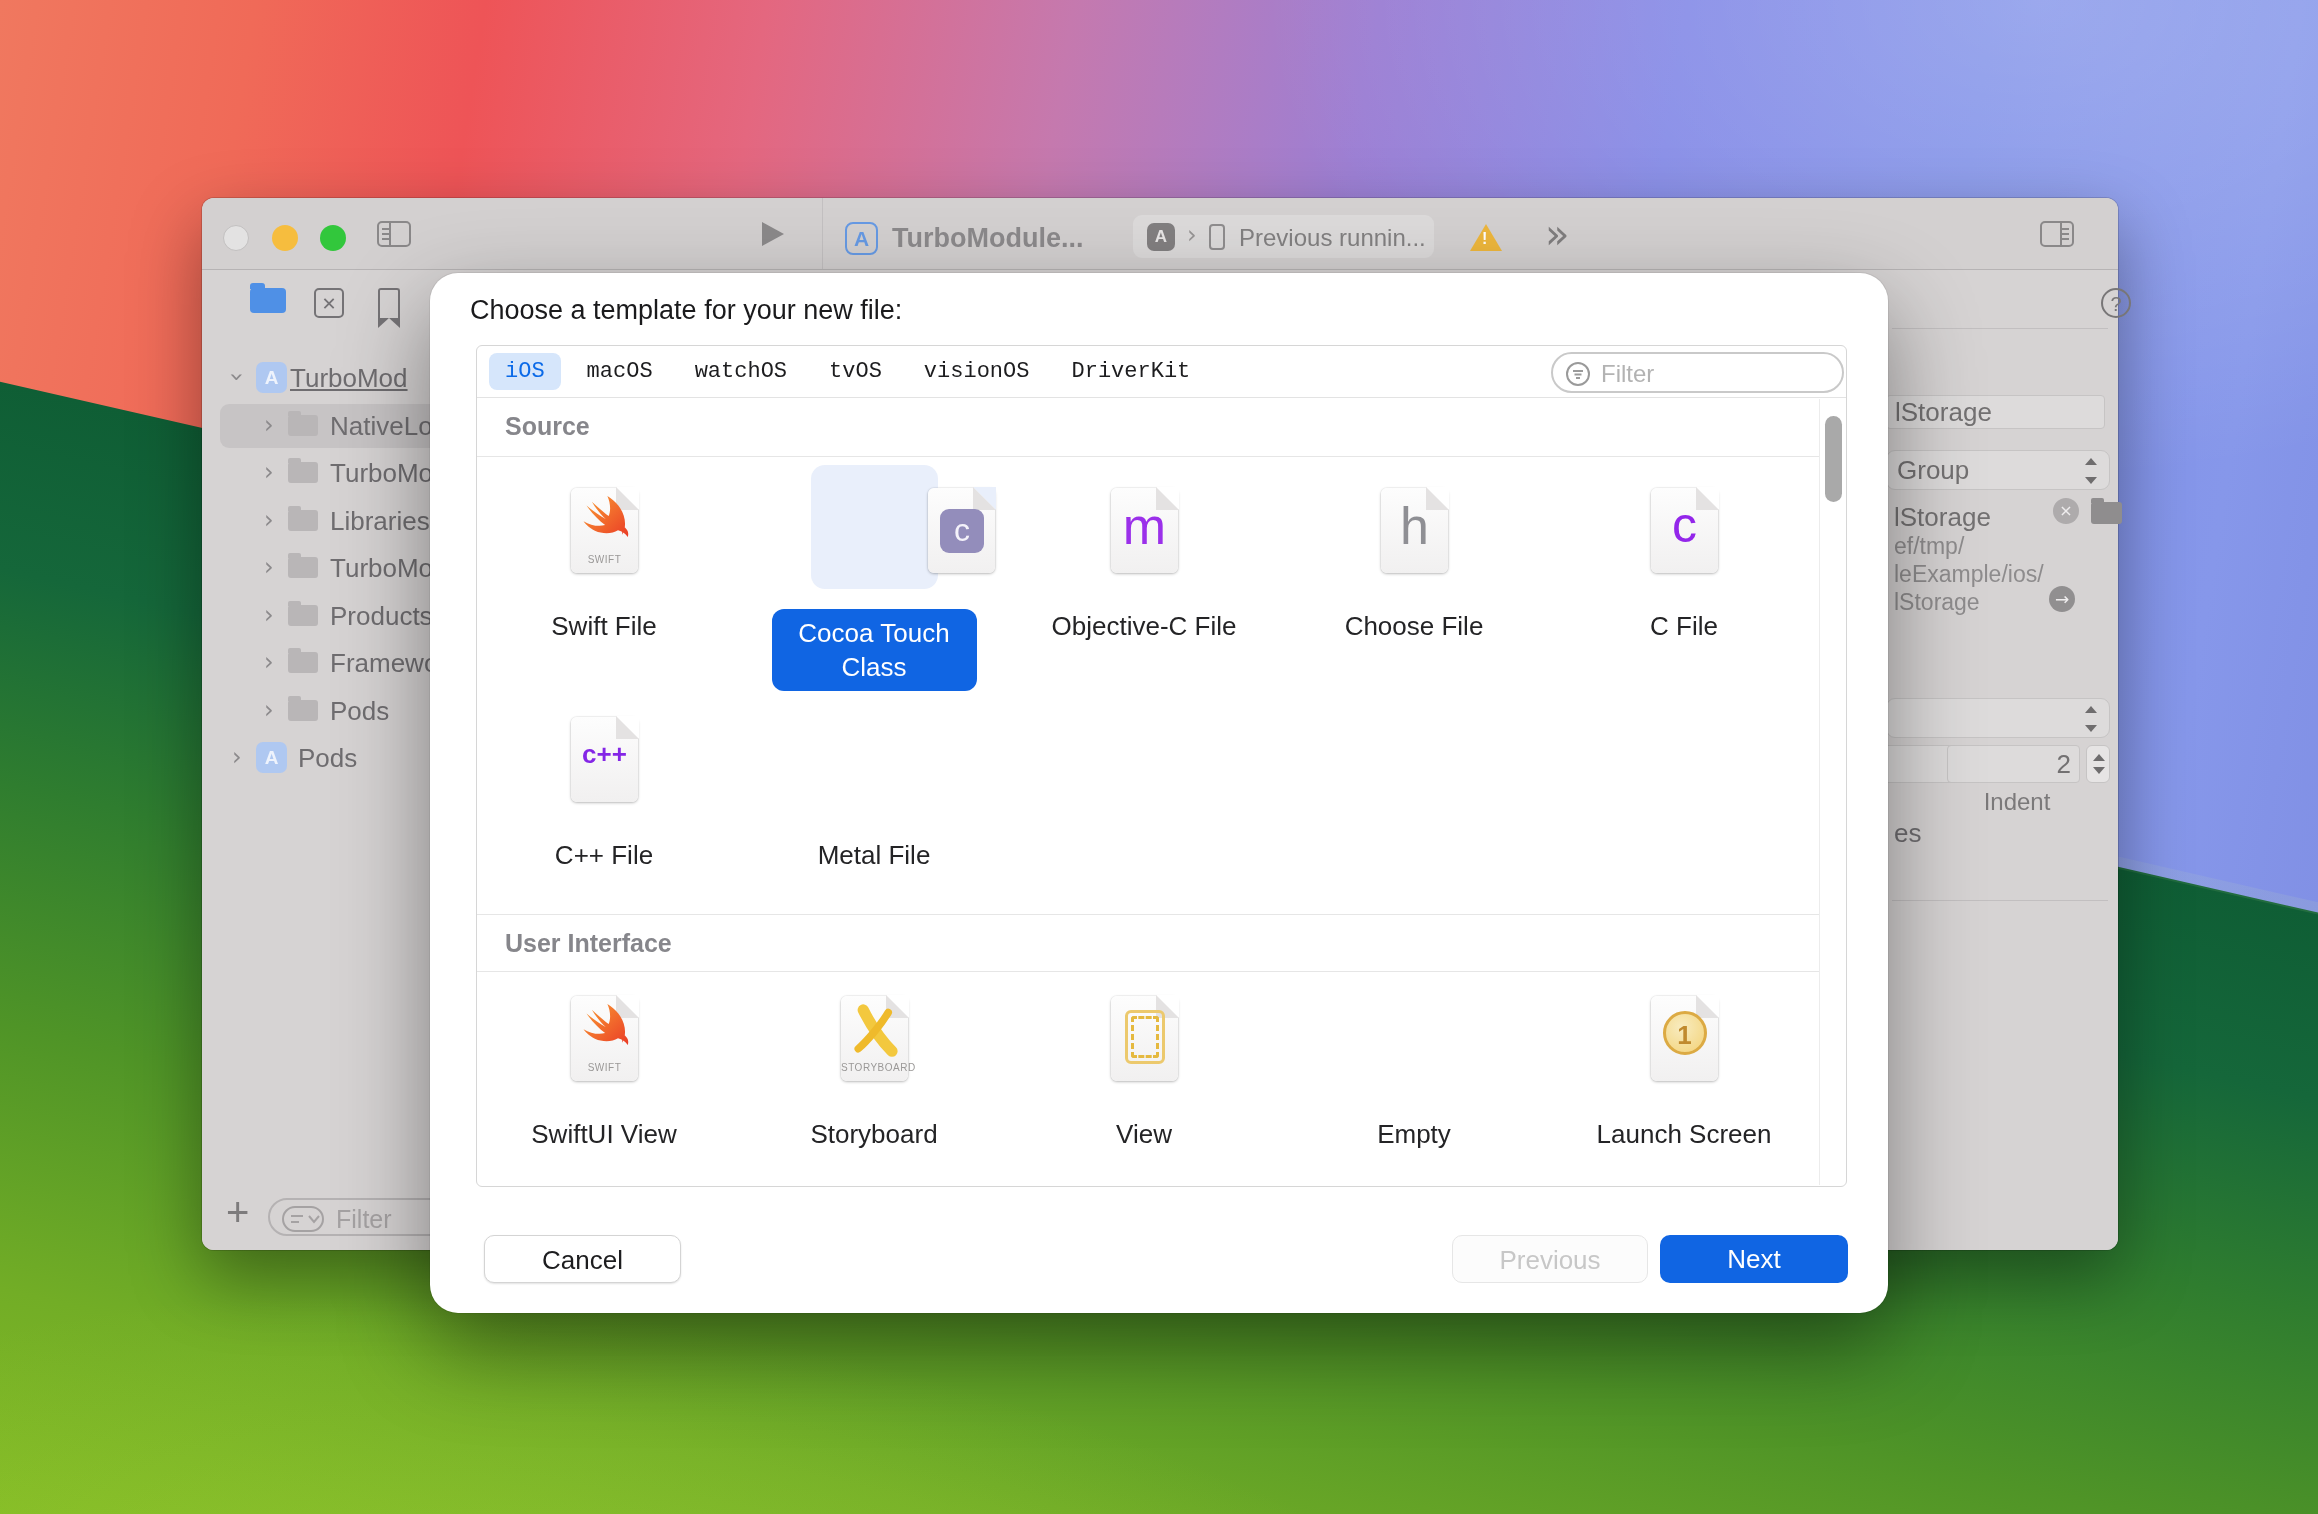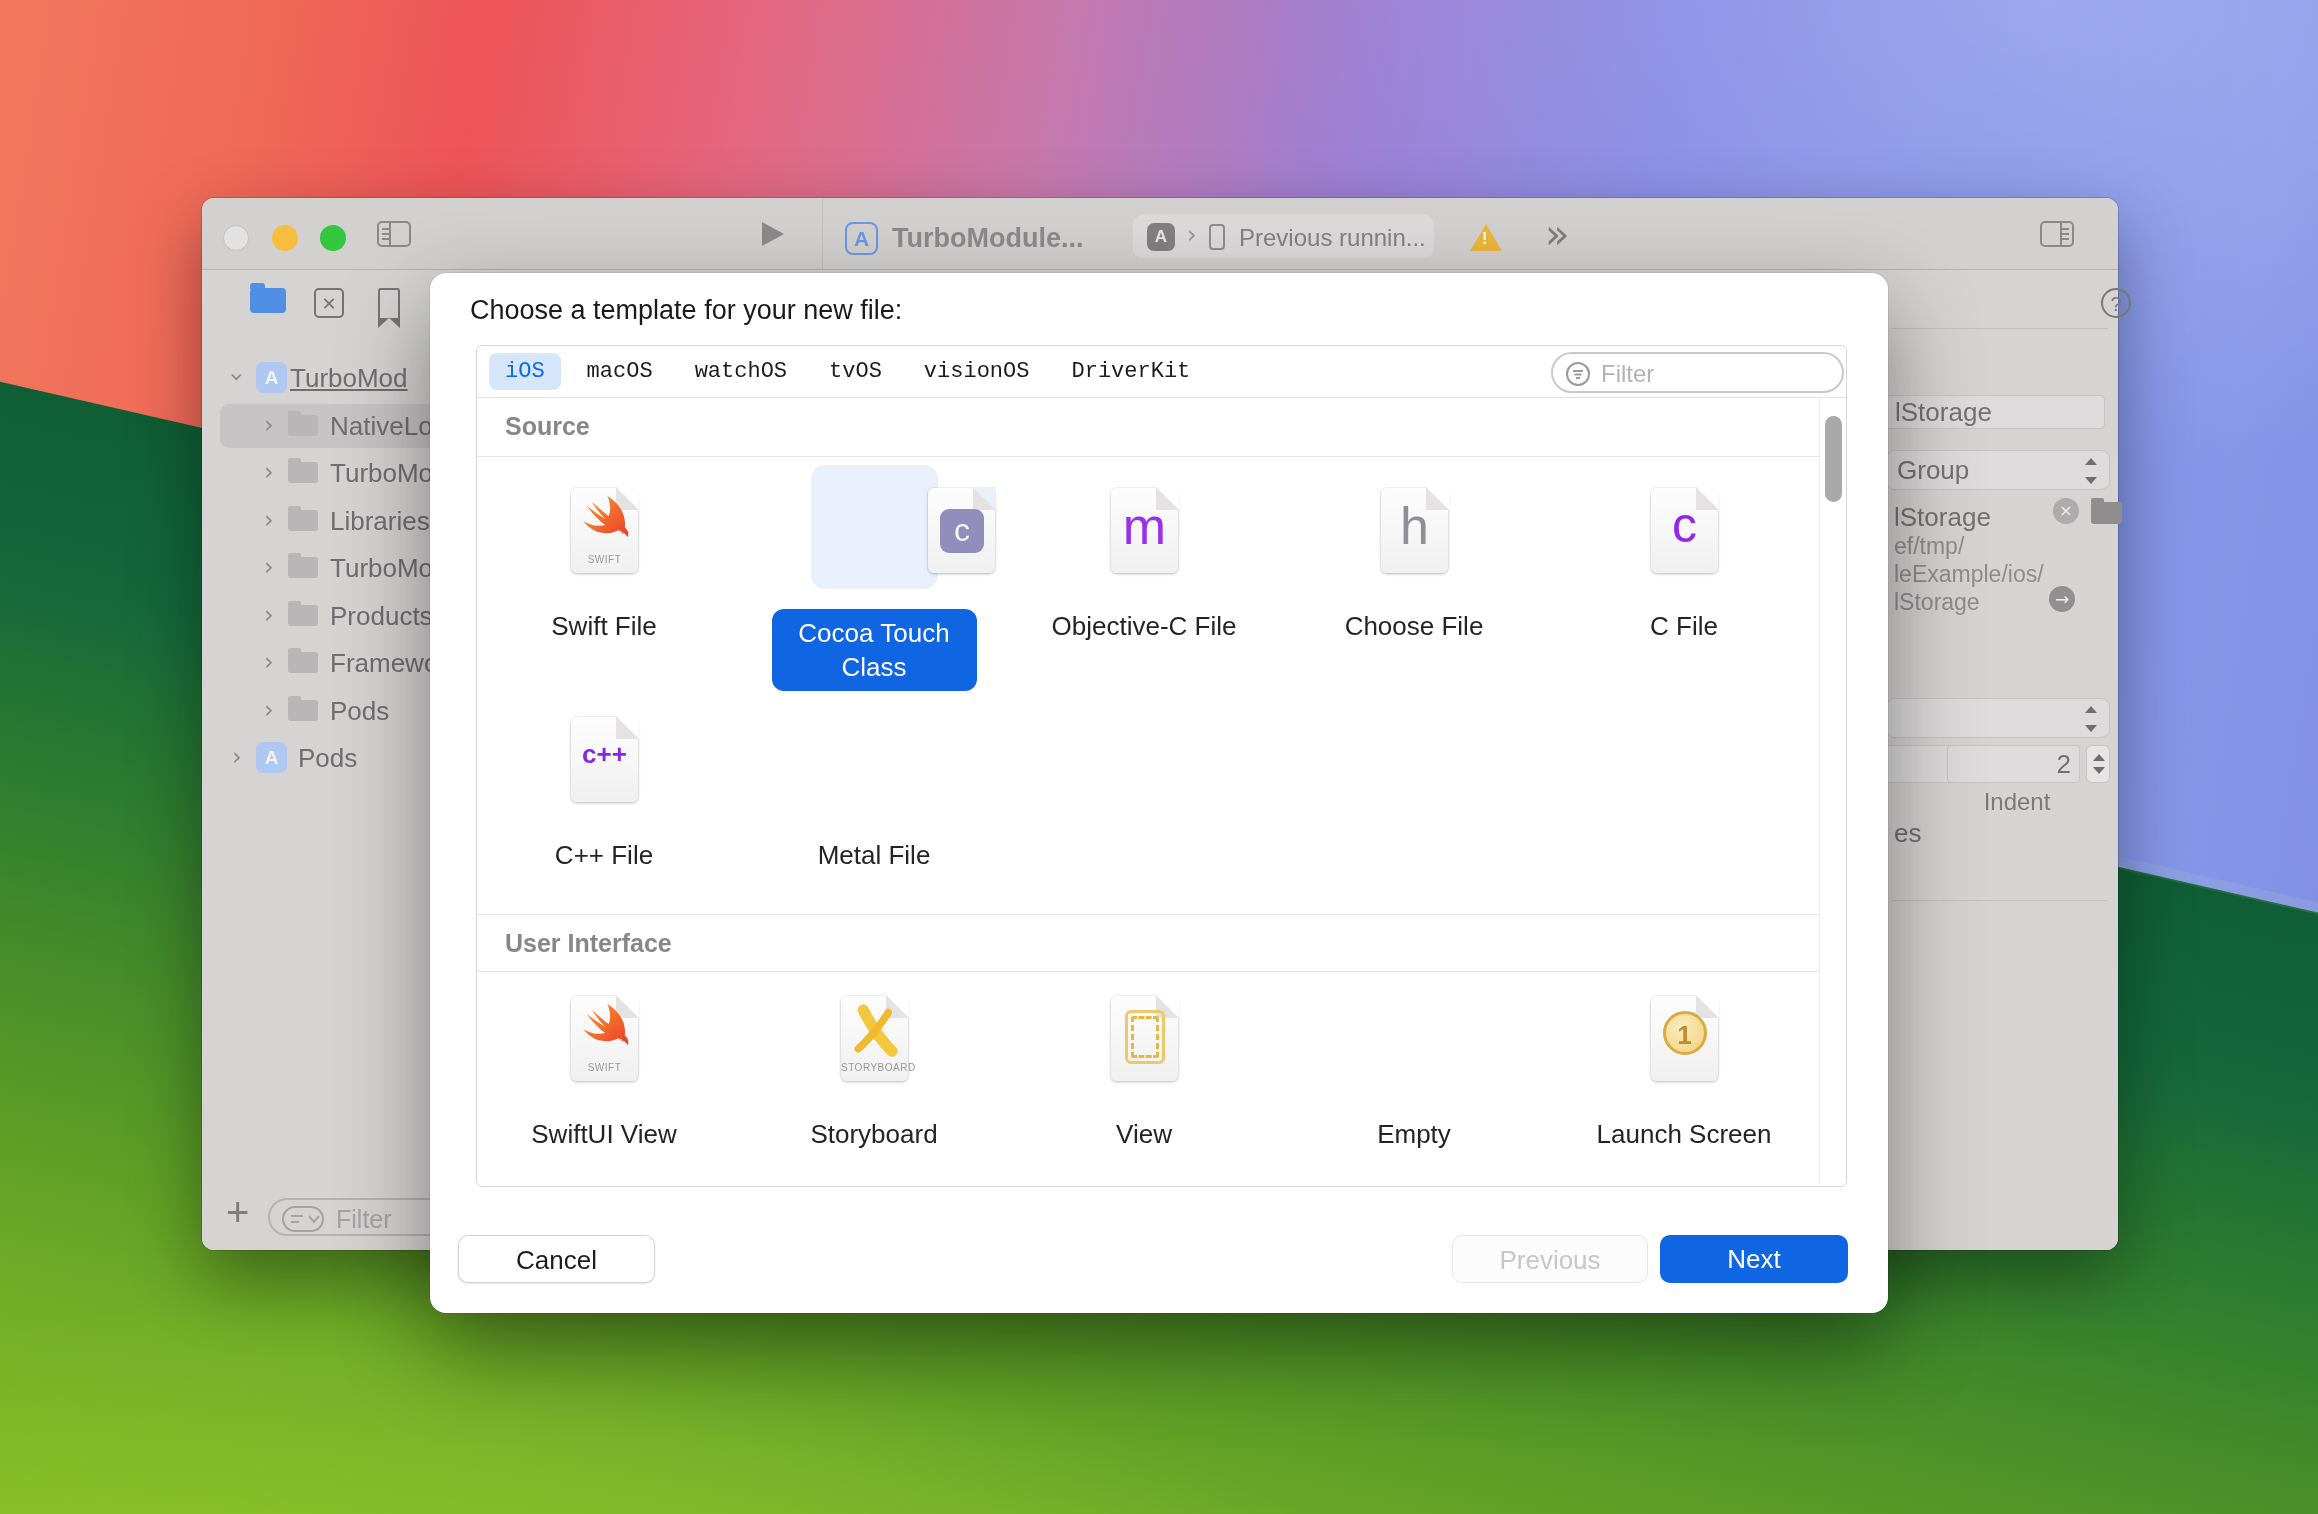--- a/index.html
+++ b/index.html
@@ -99,21 +99,21 @@
   .dropcaret::before{content:"";position:absolute;left:2px;top:2px;width:0;height:0;
     border-left:6px solid transparent;border-right:6px solid transparent;border-bottom:7px solid #6f6d6e;}
   .dropcaret::after{content:"";position:absolute;left:2px;bottom:2px;width:0;height:0;
     border-left:6px solid transparent;border-right:6px solid transparent;border-top:7px solid #6f6d6e;}
   #ins-num1{left:-90px;top:475px;width:188px;height:38px;border-radius:4px;font-size:26px;text-align:right;padding:3px 8px;}
   #ins-num2{left:55px;top:475px;width:133px;height:38px;border-radius:4px;font-size:26px;text-align:right;padding:3px 8px;}
   #ins-indent{position:absolute;left:80px;top:518px;width:90px;text-align:center;font-size:24px;color:#7b797a;}
   #ins-es{position:absolute;left:2px;top:548px;font-size:26px;color:#6f6d70;}
 
   
-  #dialog{position:absolute;left:430px;top:273px;width:1458px;height:1040px;background:#fff;border-radius:16px;
+  #dialog{position:absolute;left:430px;top:273px;width:1458px;height:1040px;background:#fff;border-radius:28px;
     box-shadow:0 35px 90px rgba(0,0,0,.42),0 0 0 1px rgba(0,0,0,.06);}
   #dlg-title{position:absolute;left:40px;top:22px;font-size:27px;color:#1a1a1c;}
   #tplbox{position:absolute;left:46px;top:72px;width:1371px;height:842px;border:1px solid #d6d6d6;border-radius:6px;background:#fff;}
   #tabrow{position:absolute;left:0;top:0;right:0;height:52px;border-bottom:1px solid #e3e3e3;
     display:flex;align-items:center;padding-left:12px;gap:10px;}
   .tab{font-size:22px;color:#1d1d1f;padding:6px 16px;border-radius:8px;white-space:nowrap;font-family:Liberation Mono, monospace;}
   .tab.selected{background:#d6e6fb;color:#0b6ae8;}
   #dlg-filter{position:absolute;right:2px;top:6px;width:293px;height:41px;border:2px solid #c9c9c9;border-radius:21px;background:#fff;}
   #dlg-filter svg{position:absolute;left:12px;top:7px;}
   #dlg-filter .ph{position:absolute;left:48px;top:6px;font-size:24px;color:#b3b3b3;}
@@ -145,21 +145,21 @@
   .docbadge{position:absolute;left:0;right:0;bottom:8px;text-align:center;font-size:10px;letter-spacing:.5px;color:#9a9897;}
   .docart{position:absolute;left:0;top:4px;width:67px;height:60px;display:flex;align-items:center;justify-content:center;}
   .view-outer{width:40px;height:54px;border:3px solid #ecc96d;border-radius:6px;position:relative;}
   .view-outer i{position:absolute;left:3px;top:3px;right:3px;bottom:3px;border:3px dashed #e5b93f;border-radius:3px;}
   .launch-c{width:44px;height:44px;border:3px solid #dcaa43;border-radius:50%;margin-top:6px;
     background:radial-gradient(circle at 40% 35%,#f8ecc0,#f3d278);
     color:#c08a2e;font-size:26px;font-weight:bold;text-align:center;line-height:42px;}
 
   
   .dlgbtn{position:absolute;top:962px;height:48px;border-radius:10px;font-size:26px;text-align:center;line-height:48px;}
-  #btn-cancel{left:28px;width:197px;background:#fff;border:1px solid #d4d4d4;color:#1d1d1f;box-shadow:0 1px 2px rgba(0,0,0,.12);}
+  #btn-cancel{left:54px;width:197px;background:#fff;border:1px solid #d4d4d4;color:#1d1d1f;box-shadow:0 1px 2px rgba(0,0,0,.12);}
   #btn-prev{left:1022px;width:196px;background:#fcfcfc;border:1px solid #e6e6e6;color:#c7c7c7;}
   #btn-next{left:1230px;width:188px;background:#1065e3;color:#fff;}
 </style>
 </head>
 <body>
 
 <div id="stage">
   <div id="hill"></div>
 
   <div id="xwin">

